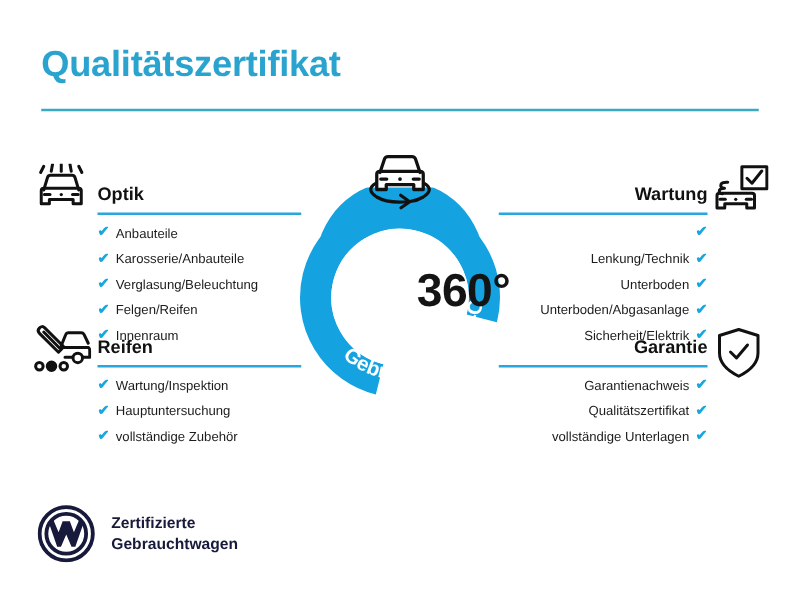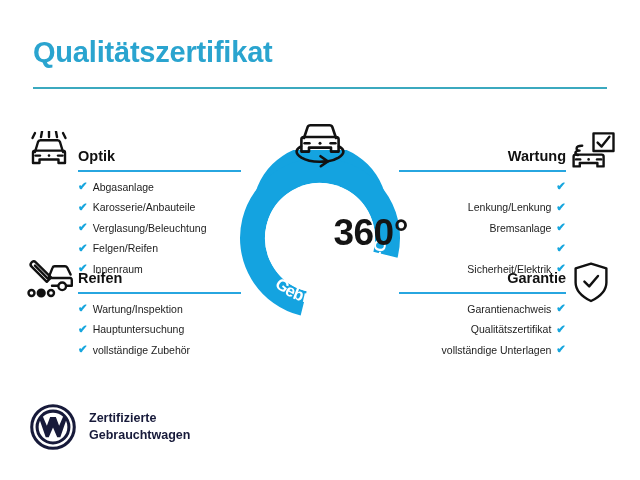--- a/index.html
+++ b/index.html
@@ -110,21 +110,21 @@
   <div class="top-rule"></div>
 
   <div class="section col-left" id="sec-optik">
     <div class="sec-head">
       <div class="sec-title">Optik</div>
       <div class="sec-rule"></div>
     </div>
     <div class="items">
       <div class="item">
         <span class="check">✔</span>
-        <span>Abgasanlage</span>
+        <span>Anbauteile</span>
       </div>
       <div class="item">
         <span class="check">✔</span>
         <span>Karosserie/Anbauteile</span>
       </div>
       <div class="item">
         <span class="check">✔</span>
         <span>Verglasung/Beleuchtung</span>
       </div>
       <div class="item">
@@ -190,28 +190,29 @@
   <div class="section col-right" id="sec-technik">
     <div class="sec-head">
       <div class="sec-title">Wartung</div>
       <div class="sec-rule"></div>
     </div>
     <div class="items">
       <div class="item">
         <span class="check">✔</span>
       </div>
       <div class="item">
-        <span>Lenkung/Lenkung</span>
-        <span class="check">✔</span>
-      </div>
-      <div class="item">
-        <span>Bremsanlage</span>
-        <span class="check">✔</span>
-      </div>
-      <div class="item">
+        <span>Lenkung/Technik</span>
+        <span class="check">✔</span>
+      </div>
+      <div class="item">
+        <span>Unterboden</span>
+        <span class="check">✔</span>
+      </div>
+      <div class="item">
+        <span>Unterboden/Abgasanlage</span>
         <span class="check">✔</span>
       </div>
       <div class="item">
         <span>Sicherheit/Elektrik</span>
         <span class="check">✔</span>
       </div>
     </div>
   </div>
 
   <div class="icon-box" id="icon-technik">

